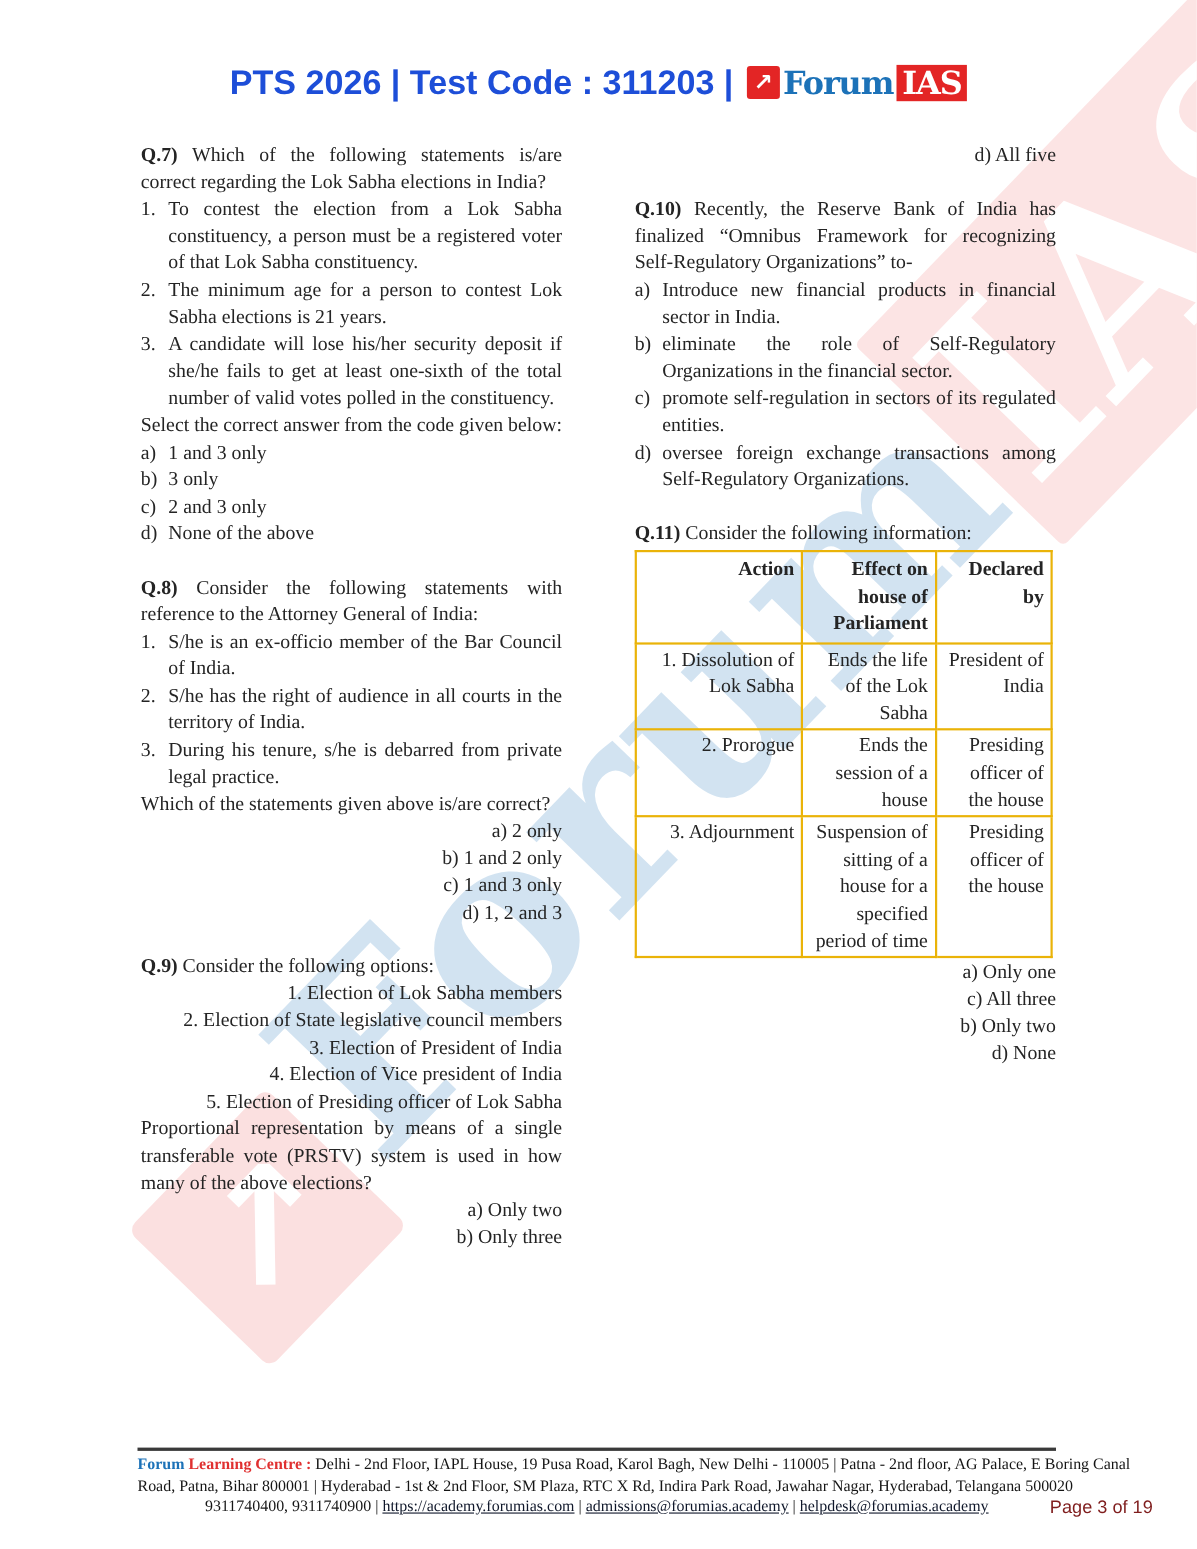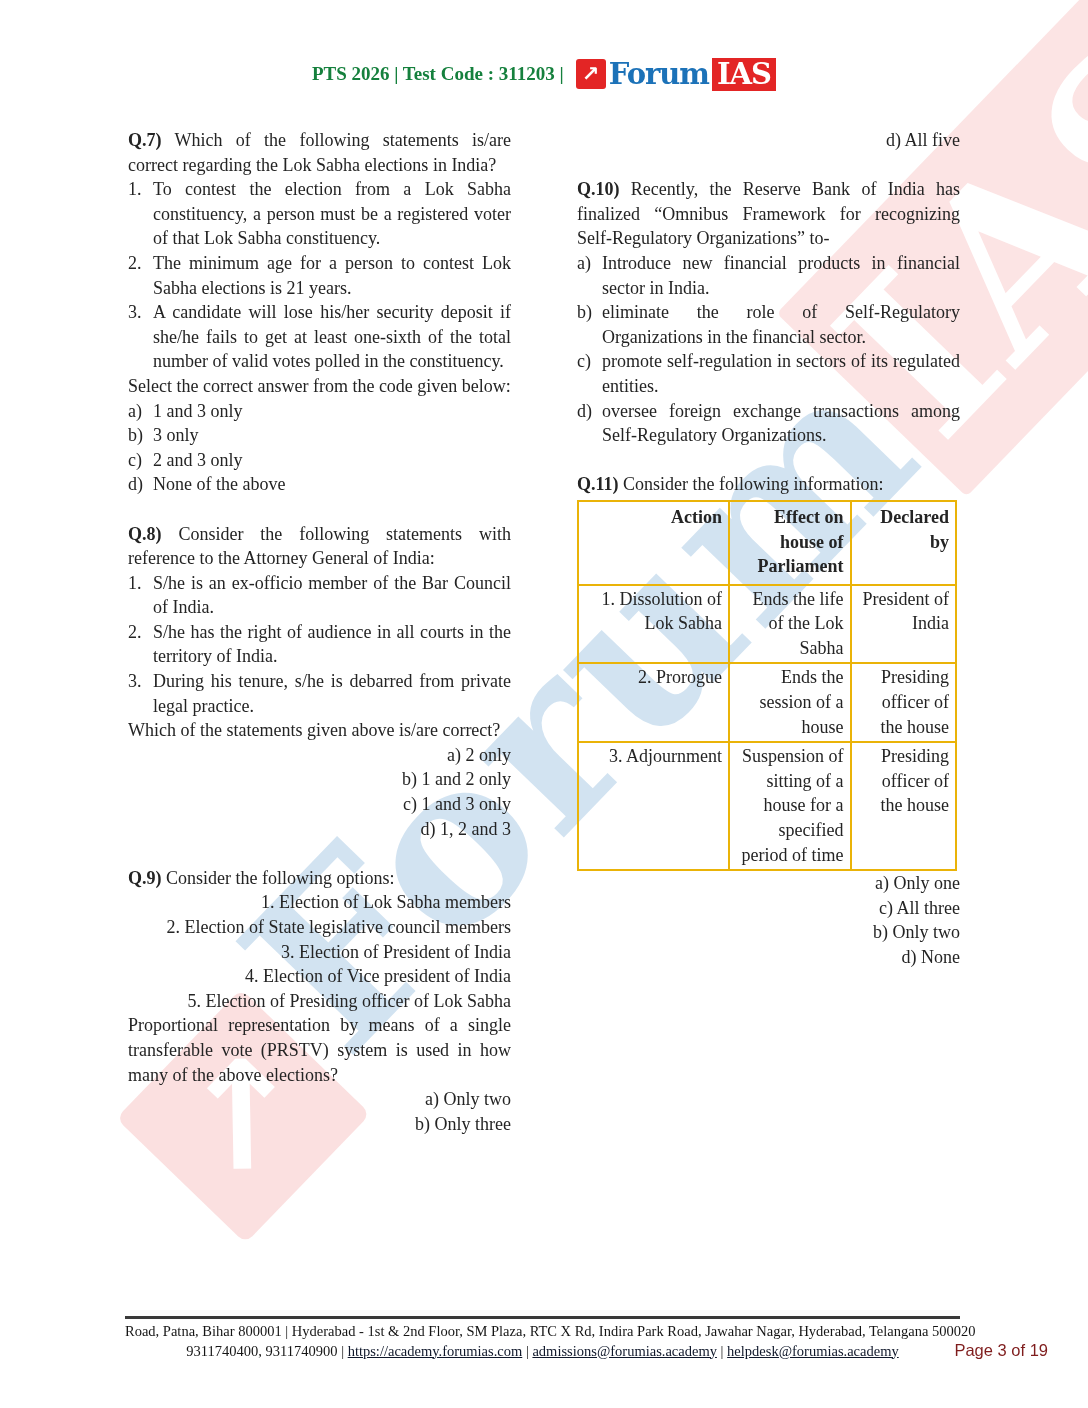--- a/index.html
+++ b/index.html
@@ -22,21 +22,21 @@
     display:inline-flex; width:180px; height:180px; align-items:center; justify-content:center;
     background:rgba(227,37,37,0.14); border-radius:10px; margin-right:20px; vertical-align:text-bottom;
   }
   .wm-arrow { font-family:"DejaVu Sans", sans-serif; font-size:150px; color:#ffffff; font-weight:bold; line-height:1; }
   .wm-forum { color:rgba(28,114,184,0.20); }
   .wm-ias   { background:rgba(227,37,37,0.12); color:#ffffff; padding:0 18px; border-radius:6px; }
 
   
   .header { position:absolute; top:57px; left:0; width:100%; text-align:center; z-index:2; }
   .header-title {
-    font-family:Liberation Serif, serif; font-weight:bold; font-size:19px; color:#15803d;
+    font-family:Liberation Sans, sans-serif; font-weight:bold; font-size:31px; color:#1d4ed8;
     vertical-align:middle;
   }
   .logo { display:inline-flex; align-items:center; gap:3px; margin-left:8px; vertical-align:middle; }
   .logo-arrow-box {
     display:inline-flex; width:30px; height:30px; background:#e32525; border-radius:3px;
     align-items:center; justify-content:center;
   }
   .logo-arrow { color:#ffffff; font-family:"DejaVu Sans", sans-serif; font-size:21px; font-weight:bold; line-height:1; }
   .logo-forum { color:#1c72b8; font-family:"DejaVu Serif", serif; font-weight:bold; font-size:29px; letter-spacing:-1px; }
   .logo-ias {
@@ -215,19 +215,20 @@
         <div class="q-line">a) Only one</div>
         <div class="q-line">c) All three</div>
         <div class="q-line">b) Only two</div>
         <div class="q-line">d) None</div>
       </section>
   </main>
 
   <footer class="footer">
     <div class="footer-rule"></div>
     <div class="footer-lines">
+      <div class="f-line"><span class="f-blue">Forum</span><span class="f-red"> Learning Centre</span><span class="f-red"> : </span><span> Delhi - 2nd Floor, IAPL House, 19 Pusa Road, Karol Bagh, New Delhi - 110005   | Patna - 2nd floor, AG Palace, E Boring Canal</span></div>
       <div class="f-line">Road, Patna, Bihar 800001   | Hyderabad - 1st &amp; 2nd Floor, SM Plaza, RTC X Rd, Indira Park Road, Jawahar Nagar, Hyderabad, Telangana 500020</div>
       <div class="f-line"><span>9311740400, 9311740900</span><span> | </span><a class="flink">https://academy.forumias.com</a><span> | </span><a class="flink">admissions@forumias.academy</a><span> | </span><a class="flink">helpdesk@forumias.academy</a></div>
     </div>
     <div class="page-num">Page 3 of 19</div>
   </footer>
 
 </div>
 
 </body></html>

